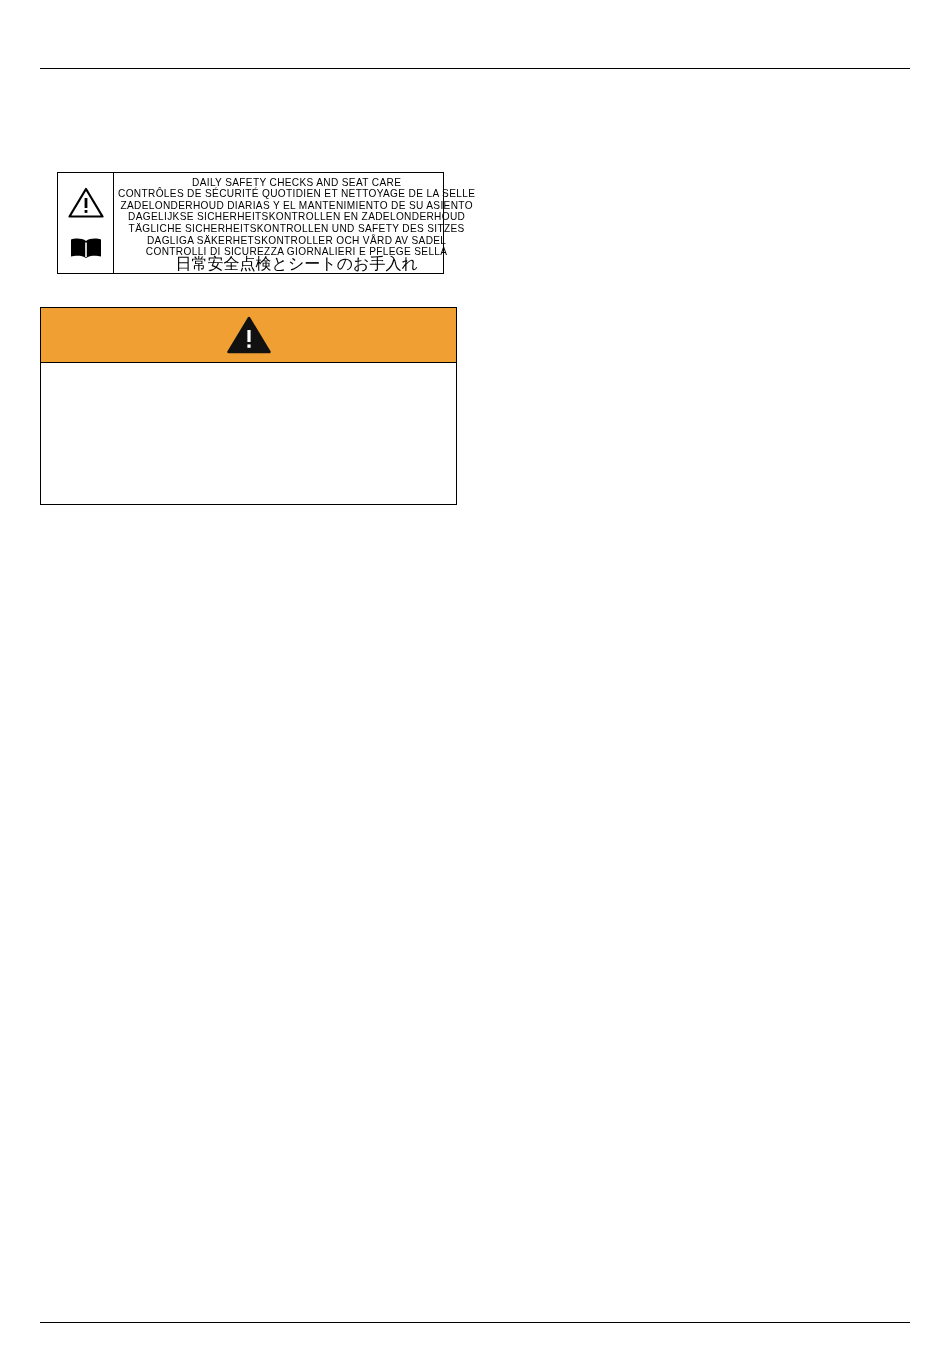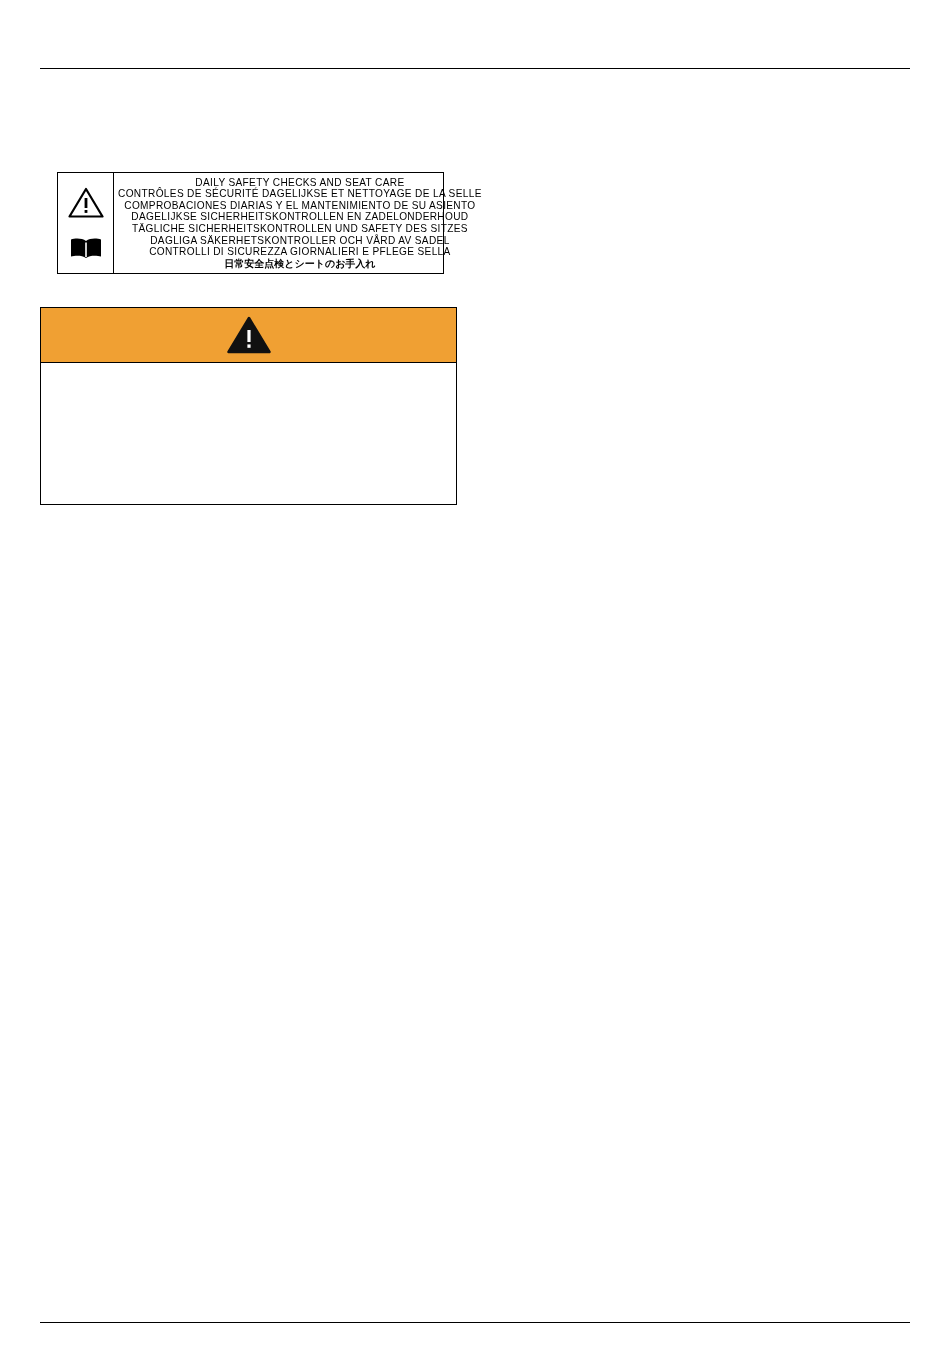--- a/index.html
+++ b/index.html
@@ -84,23 +84,22 @@
     box-sizing: border-box;
   }
   .lang-line {
     font-size: 10.1px;
     line-height: 11.6px;
     letter-spacing: 0.35px;
     text-align: center;
     white-space: nowrap;
   }
   .lang-line.jp {
-    font-size: 10px;
+    font-size: 16px;
     letter-spacing: 0px;
-    font-weight: bold;
   }
 
   
   .warn-block {
     position: absolute;
     left: 40px;
     top: 307px;
     width: 417px;
     height: 198px;
     border: 1px solid #000000;
@@ -152,22 +151,22 @@
       <span class="book-icon">
         <svg viewBox="0 0 34 22" width="34" height="22">
           <path d="M17 4 C13 0.8 6 1.2 2 2.4 L2 19.6 C6 18.4 13 18 17 21 Z" fill="#000000"></path>
           <path d="M17 4 C21 0.8 28 1.2 32 2.4 L32 19.6 C28 18.4 21 18 17 21 Z" fill="#000000"></path>
           <path d="M17 5.5 L17 20" stroke="#ffffff" stroke-width="1.6" fill="none"></path>
         </svg>
       </span>
     </div>
     <div class="lang-text">
       <div class="lang-line">DAILY SAFETY CHECKS AND SEAT CARE</div>
-      <div class="lang-line">CONTRÔLES DE SÉCURITÉ DAGELIJKSE ET NETTOYAGE DE LA SELLE</div>
-      <div class="lang-line">COMPROBACIONES DIARIAS Y EL MANTENIMIENTO DE SU ASIENTO</div>
+      <div class="lang-line">CONTRÔLES DE SÉCURITÉ QUOTIDIEN ET NETTOYAGE DE LA SELLE</div>
+      <div class="lang-line">ZADELONDERHOUD DIARIAS Y EL MANTENIMIENTO DE SU ASIENTO</div>
       <div class="lang-line">DAGELIJKSE SICHERHEITSKONTROLLEN EN ZADELONDERHOUD</div>
       <div class="lang-line">TÄGLICHE SICHERHEITSKONTROLLEN UND SAFETY DES SITZES</div>
       <div class="lang-line">DAGLIGA SÄKERHETSKONTROLLER OCH VÅRD AV SADEL</div>
       <div class="lang-line">CONTROLLI DI SICUREZZA GIORNALIERI E PFLEGE SELLA</div>
       <div class="lang-line jp">日常安全点検とシートのお手入れ</div>
     </div>
   </div>
 
   <div class="warn-block">
     <div class="warn-bar">

